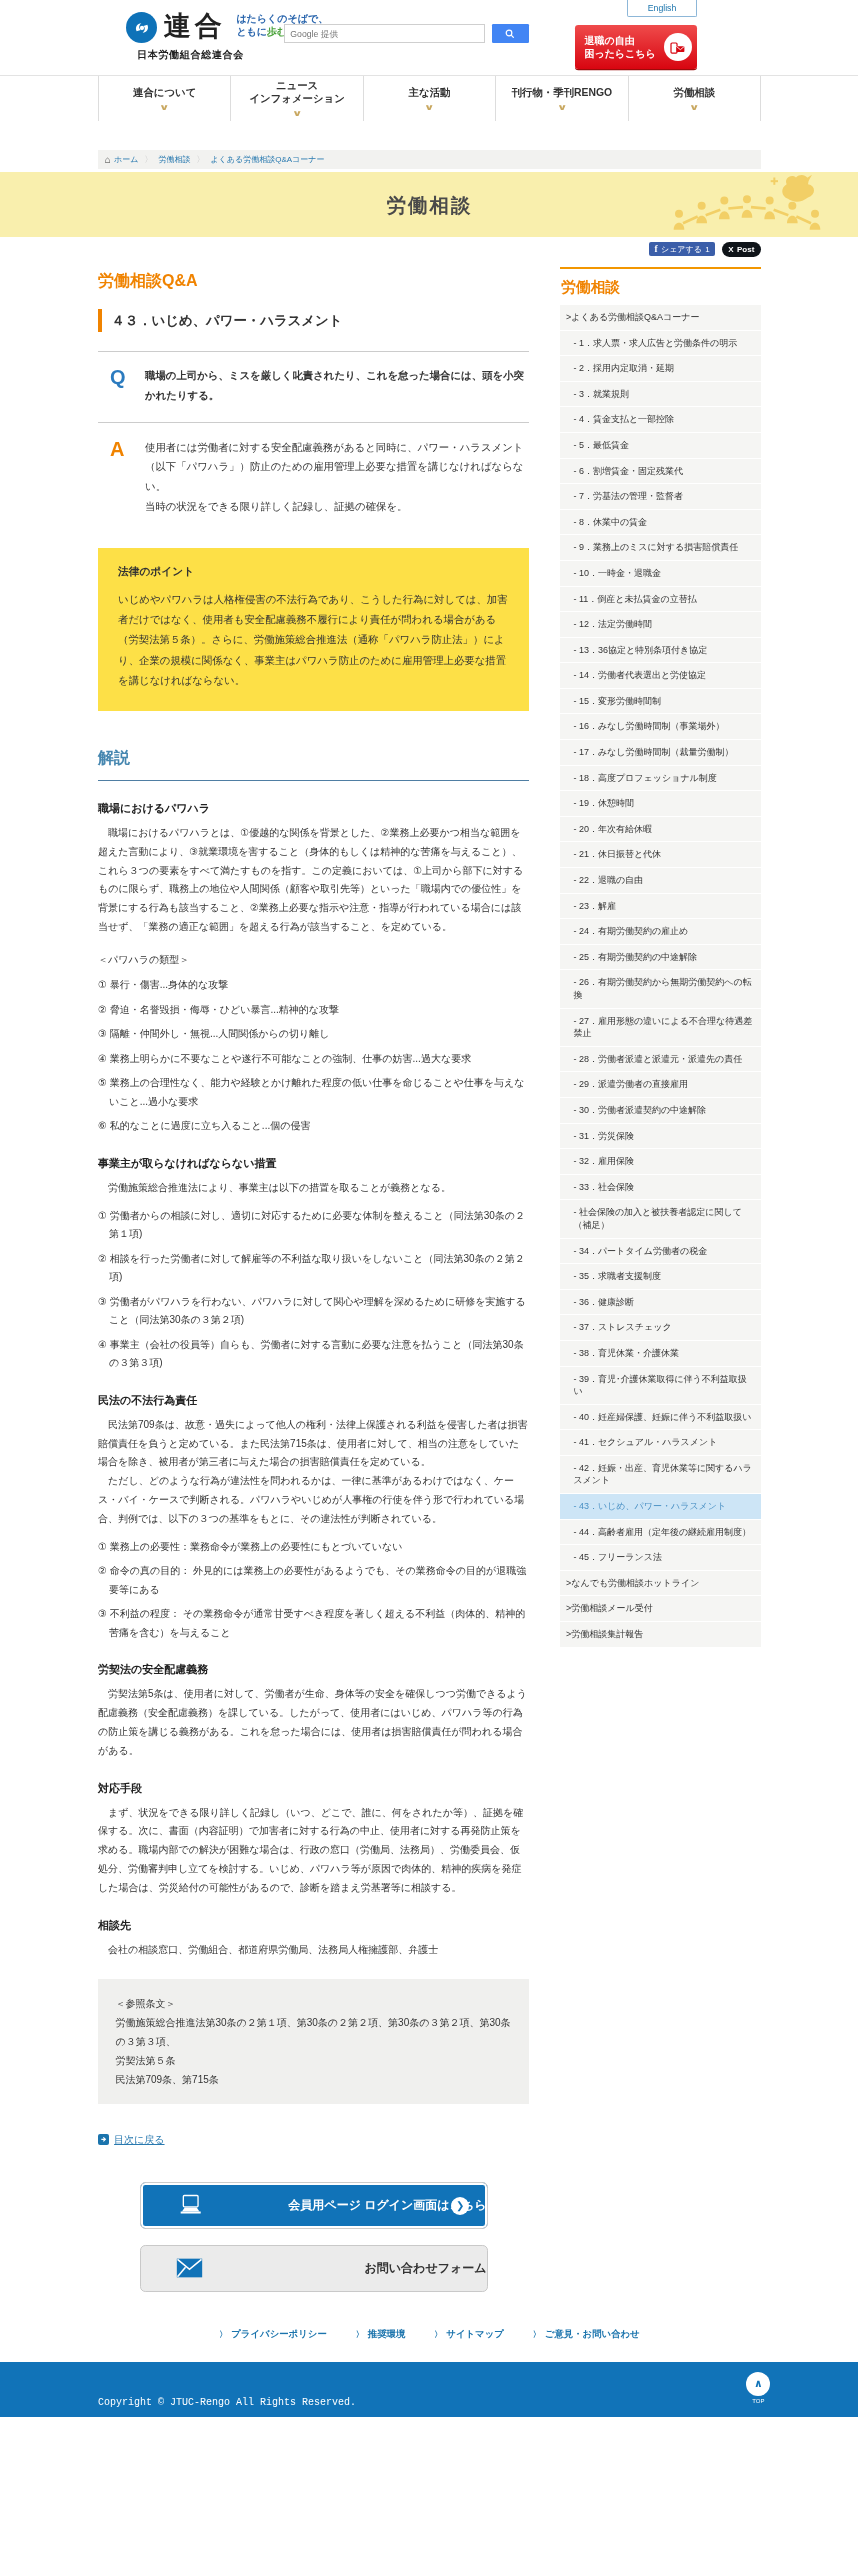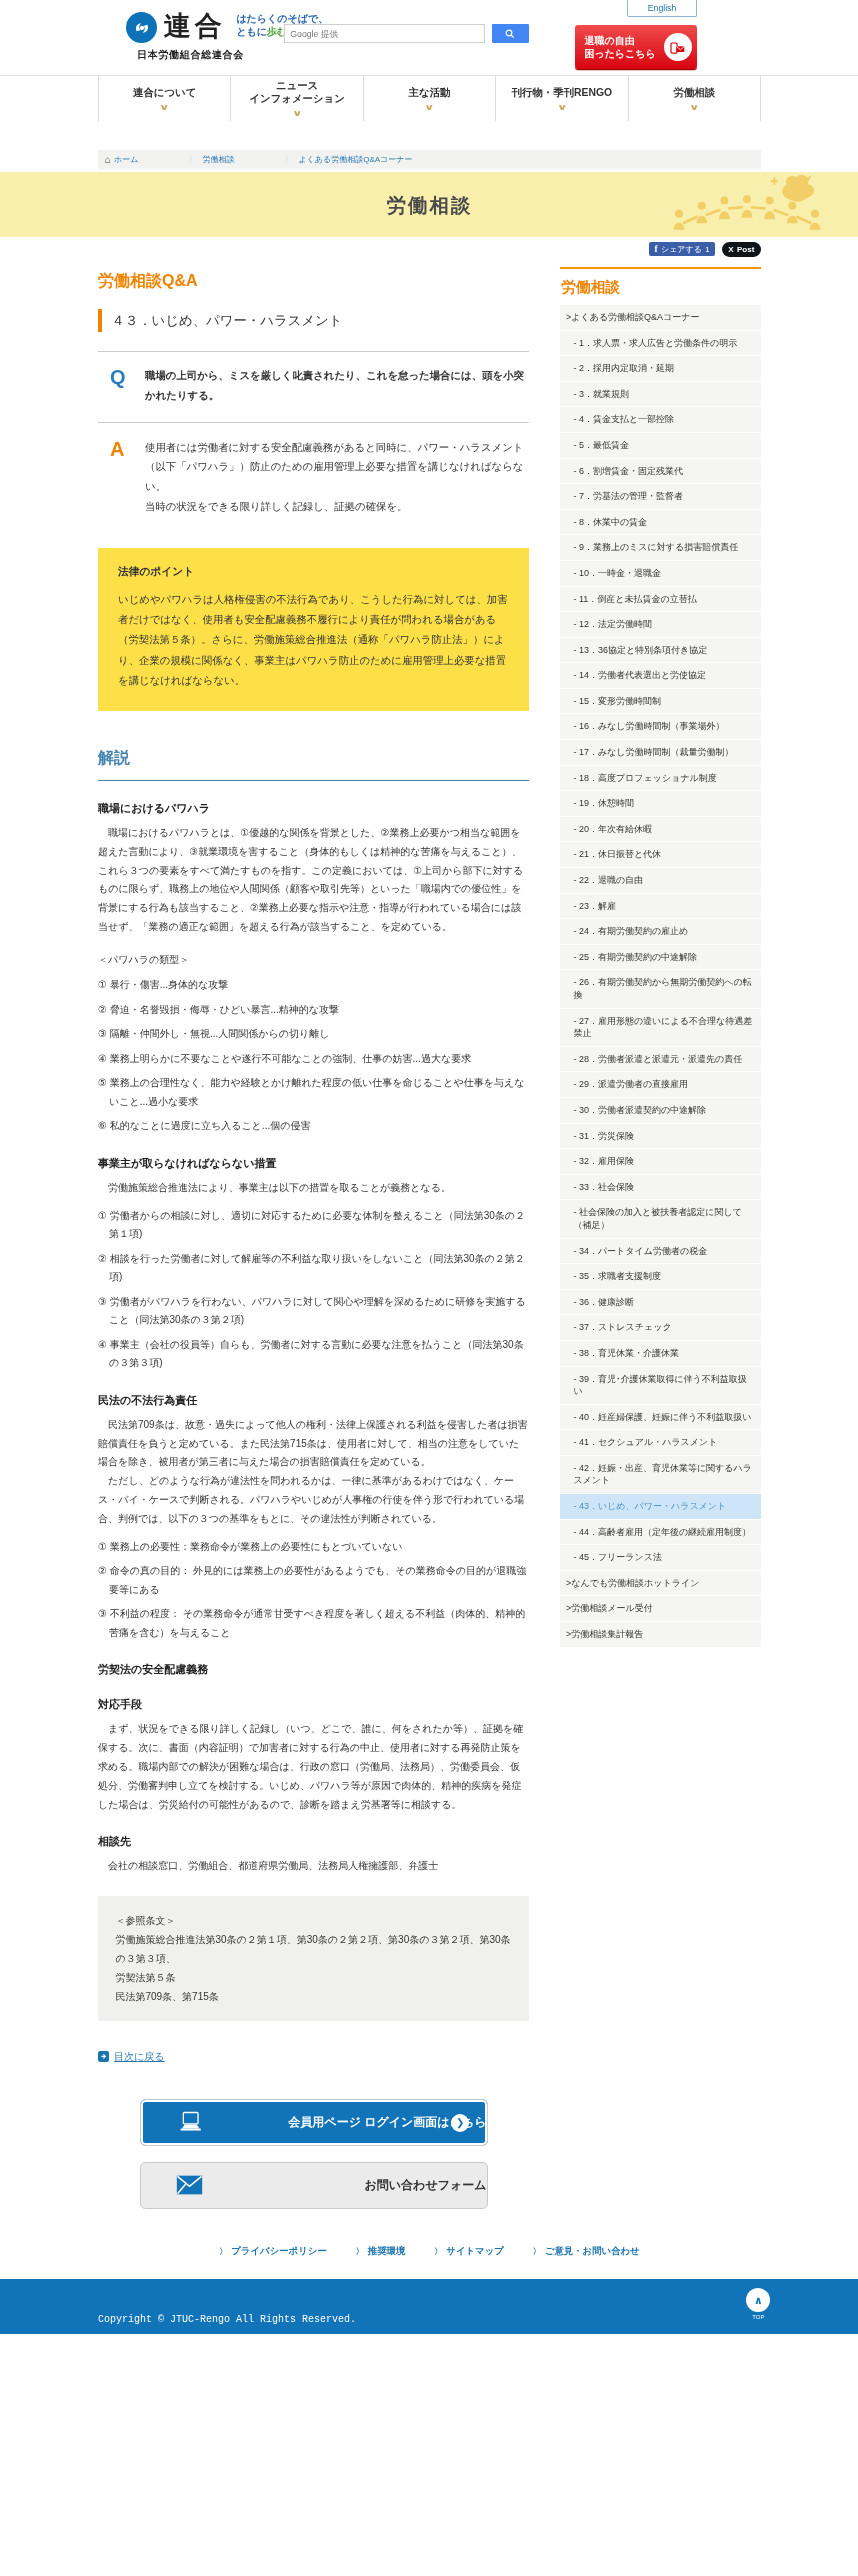--- a/index.html
+++ b/index.html
@@ -56,21 +56,21 @@
   .fb-f{font-weight:bold;font-family:"Liberation Serif",serif;font-size:9.4px;}
   .x-btn{background:#0f1419;color:#fff;font-size:8px;font-weight:bold;height:14.7px;border-radius:7.4px;display:flex;align-items:center;padding:0 6.7px;gap:3.3px;cursor:pointer;}
 
   
   .content{display:flex;align-items:flex-start;margin-top:5.3px;}
   .main{width:431px;margin-right:31px;}
   .sidebar{width:201px;}
 
   
   .page-heading{color:#f08300;font-size:16px;font-weight:bold;margin:4px 0 0 0;}
-  .article-title{margin-top:17.4px;font-size:13.4px;font-weight:normal;color:#333;border-left:4px solid #f08300;padding:2.7px 0 2.7px 9.4px;line-height:1.3;}
+  .article-title{margin-top:17.4px;font-size:13.4px;font-weight:bold;color:#333;border-left:4px solid #f08300;padding:2.7px 0 2.7px 9.4px;line-height:1.3;}
   .qa{margin-top:19px;border-top:0.7px solid #ccc;}
   .qa-row{display:flex;padding:14.7px 4px 16px 12px;}
   .qa-row.q{border-bottom:0.7px solid #ccc;}
   .qa-letter{width:35px;font-size:20px;font-weight:bold;line-height:1.1;flex:none;}
   .q .qa-letter{color:#2b7bbf;}
   .a .qa-letter{color:#f08300;}
   .qa-text{font-size:10.4px;line-height:1.9;}
   .q .qa-text{font-weight:bold;}
   .law-box{background:#fde047;padding:17.4px 20px 20px 20px;margin-top:15px;}
   .law-title{font-weight:bold;font-size:10.7px;}
@@ -190,21 +190,21 @@
         <span class="chev">∨</span>
       </div>
       </div>
   </div>
 </div>
 
 <div class="crumb-wrap">
   <div class="container">
     <div class="crumbs">
       <span class="home-icon">⌂</span>
-      <span style="display:flex;gap:44px;">
+      <span style="display:flex;">
 
       <span class="crumb">
 
           <span>ホーム</span>
         </span>
           <span class="crumb">
           <span class="sep">〉</span>
           <span>労働相談</span>
         </span>
           <span class="crumb">
@@ -332,20 +332,21 @@
     <div class="para">　民法第709条は、故意・過失によって他人の権利・法律上保護される利益を侵害した者は損害賠償責任を負うと定めている。また民法第715条は、使用者に対して、相当の注意をしていた場合を除き、被用者が第三者に与えた場合の損害賠償責任を定めている。</div>
     <div class="para" style="margin-top:0;">　ただし、どのような行為が違法性を問われるかは、一律に基準があるわけではなく、ケース・バイ・ケースで判断される。パワハラやいじめが人事権の行使を伴う形で行われている場合、判例では、以下の３つの基準をもとに、その違法性が判断されている。</div>
     <div class="clist">
 
     <div class="citem">① 業務上の必要性：業務命令が業務上の必要性にもとづいていない</div>
         <div class="citem">② 命令の真の目的： 外見的には業務上の必要性があるようでも、その業務命令の目的が退職強要等にある</div>
         <div class="citem">③ 不利益の程度： その業務命令が通常甘受すべき程度を著しく超える不利益（肉体的、精神的苦痛を含む）を与えること</div>
       </div>
 
     <div class="sec-h">労契法の安全配慮義務</div>
+    <div class="para">　労契法第5条は、使用者に対して、労働者が生命、身体等の安全を確保しつつ労働できるよう配慮義務（安全配慮義務）を課している。したがって、使用者にはいじめ、パワハラ等の行為の防止策を講じる義務がある。これを怠った場合には、使用者は損害賠償責任が問われる場合がある。</div>
 
     <div class="sec-h">対応手段</div>
     <div class="para">　まず、状況をできる限り詳しく記録し（いつ、どこで、誰に、何をされたか等）、証拠を確保する。次に、書面（内容証明）で加害者に対する行為の中止、使用者に対する再発防止策を求める。職場内部での解決が困難な場合は、行政の窓口（労働局、法務局）、労働委員会、仮処分、労働審判申し立てを検討する。いじめ、パワハラ等が原因で肉体的、精神的疾病を発症した場合は、労災給付の可能性があるので、診断を踏まえ労基署等に相談する。</div>
 
     <div class="sec-h">相談先</div>
     <div class="para">　会社の相談窓口、労働組合、都道府県労働局、法務局人権擁護部、弁護士</div>
 
     <div class="ref-box">
       <div>＜参照条文＞</div>
       <div>

